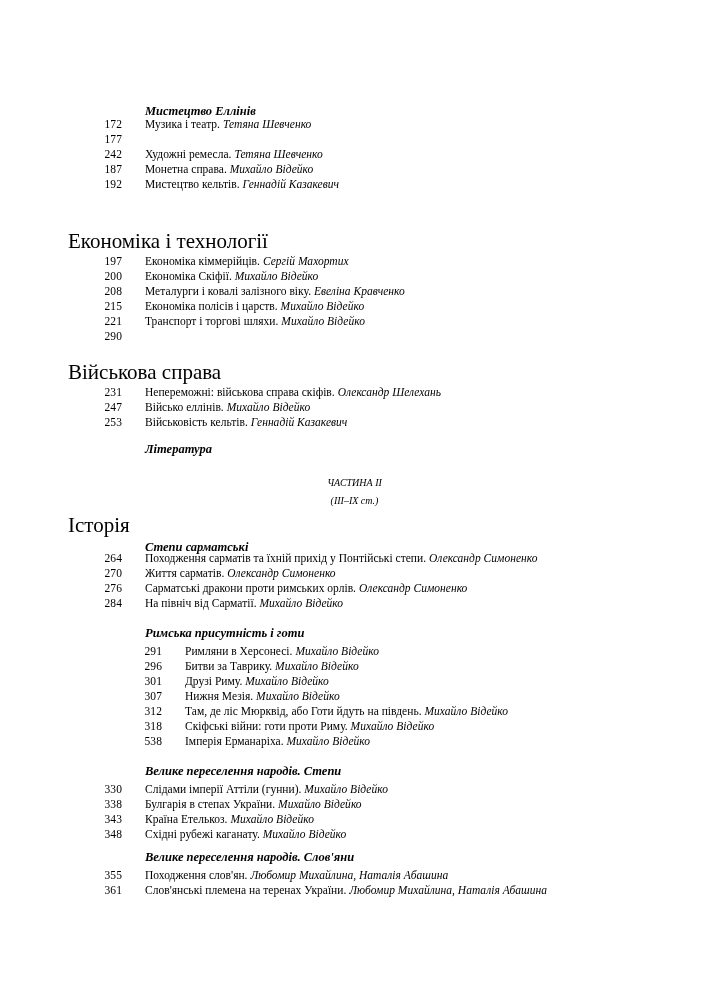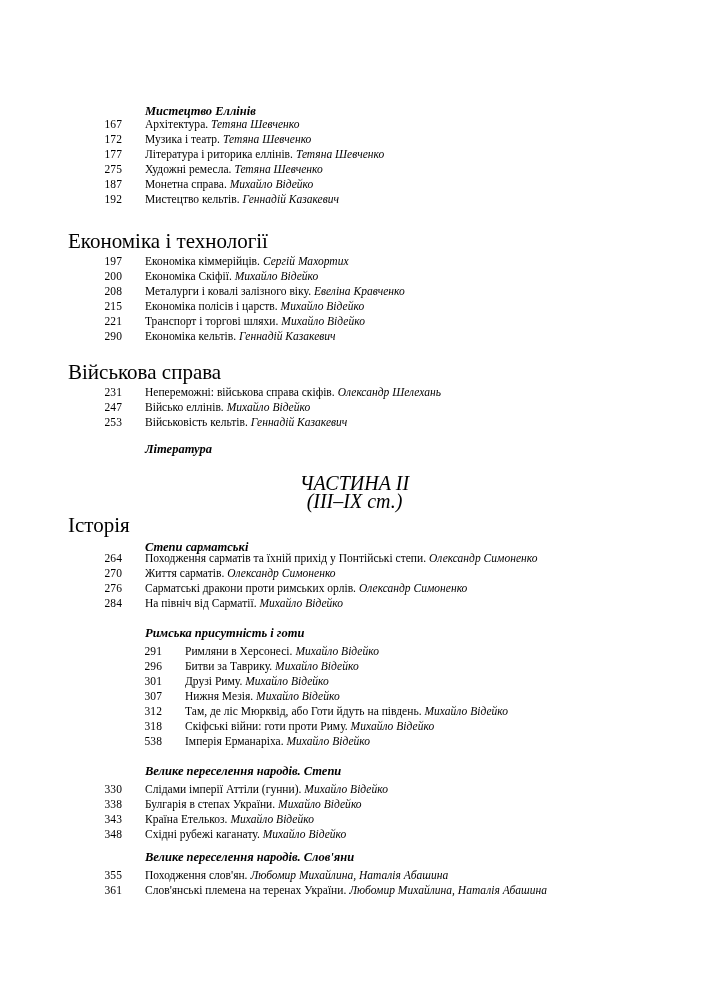--- a/index.html
+++ b/index.html
@@ -66,46 +66,41 @@
     font-size: 21px;
     white-space: nowrap;
   }
 
   .part-title {
     position: absolute;
     left: 0;
     width: 709px;
     text-align: center;
     font-style: italic;
-    font-size: 20px;
+    font-size: 10px;
     line-height: 18px;
     white-space: nowrap;
   }
   .part-title .ln2 { display: block; }
 </style>
 </head>
 <body>
 
 <div id="page">
     <div class="subhead toc-block" style="top: 102px;">Мистецтво Еллінів</div>
     <div class="toc-block" style="top: 117px;">
       <div class="entry">
-        <span class="pg">167</span>
-        <span class="ttl"><span>Архітектура.</span> <span class="author">Тетяна Шевченко</span></span>
-      </div>
-      <div class="entry">
         <span class="pg">172</span>
         <span class="ttl"><span>Музика і театр.</span> <span class="author">Тетяна Шевченко</span></span>
       </div>
       <div class="entry">
         <span class="pg">177</span>
-        <span class="ttl"><span>Література і риторика еллінів.</span> <span class="author">Тетяна Шевченко</span></span>
-      </div>
-      <div class="entry">
-        <span class="pg">275</span>
+      </div>
+      <div class="entry">
+        <span class="pg">242</span>
         <span class="ttl"><span>Художні ремесла.</span> <span class="author">Тетяна Шевченко</span></span>
       </div>
       <div class="entry">
         <span class="pg">187</span>
         <span class="ttl"><span>Монетна справа.</span> <span class="author">Михайло Відейко</span></span>
       </div>
       <div class="entry">
         <span class="pg">192</span>
         <span class="ttl"><span>Мистецтво кельтів.</span> <span class="author">Геннадій Казакевич</span></span>
       </div>
@@ -127,21 +122,20 @@
       <div class="entry">
         <span class="pg">215</span>
         <span class="ttl"><span>Економіка полісів і царств.</span> <span class="author">Михайло Відейко</span></span>
       </div>
       <div class="entry">
         <span class="pg">221</span>
         <span class="ttl"><span>Транспорт і торгові шляхи.</span> <span class="author">Михайло Відейко</span></span>
       </div>
       <div class="entry">
         <span class="pg">290</span>
-        <span class="ttl"><span>Економіка кельтів.</span> <span class="author">Геннадій Казакевич</span></span>
       </div>
     </div>
     <div class="section toc-block" style="top: 358px;">Військова справа</div>
     <div class="toc-block" style="top: 385px;">
       <div class="entry">
         <span class="pg">231</span>
         <span class="ttl"><span>Непереможні: військова справа скіфів.</span> <span class="author">Олександр Шелехань</span></span>
       </div>
       <div class="entry">
         <span class="pg">247</span>

